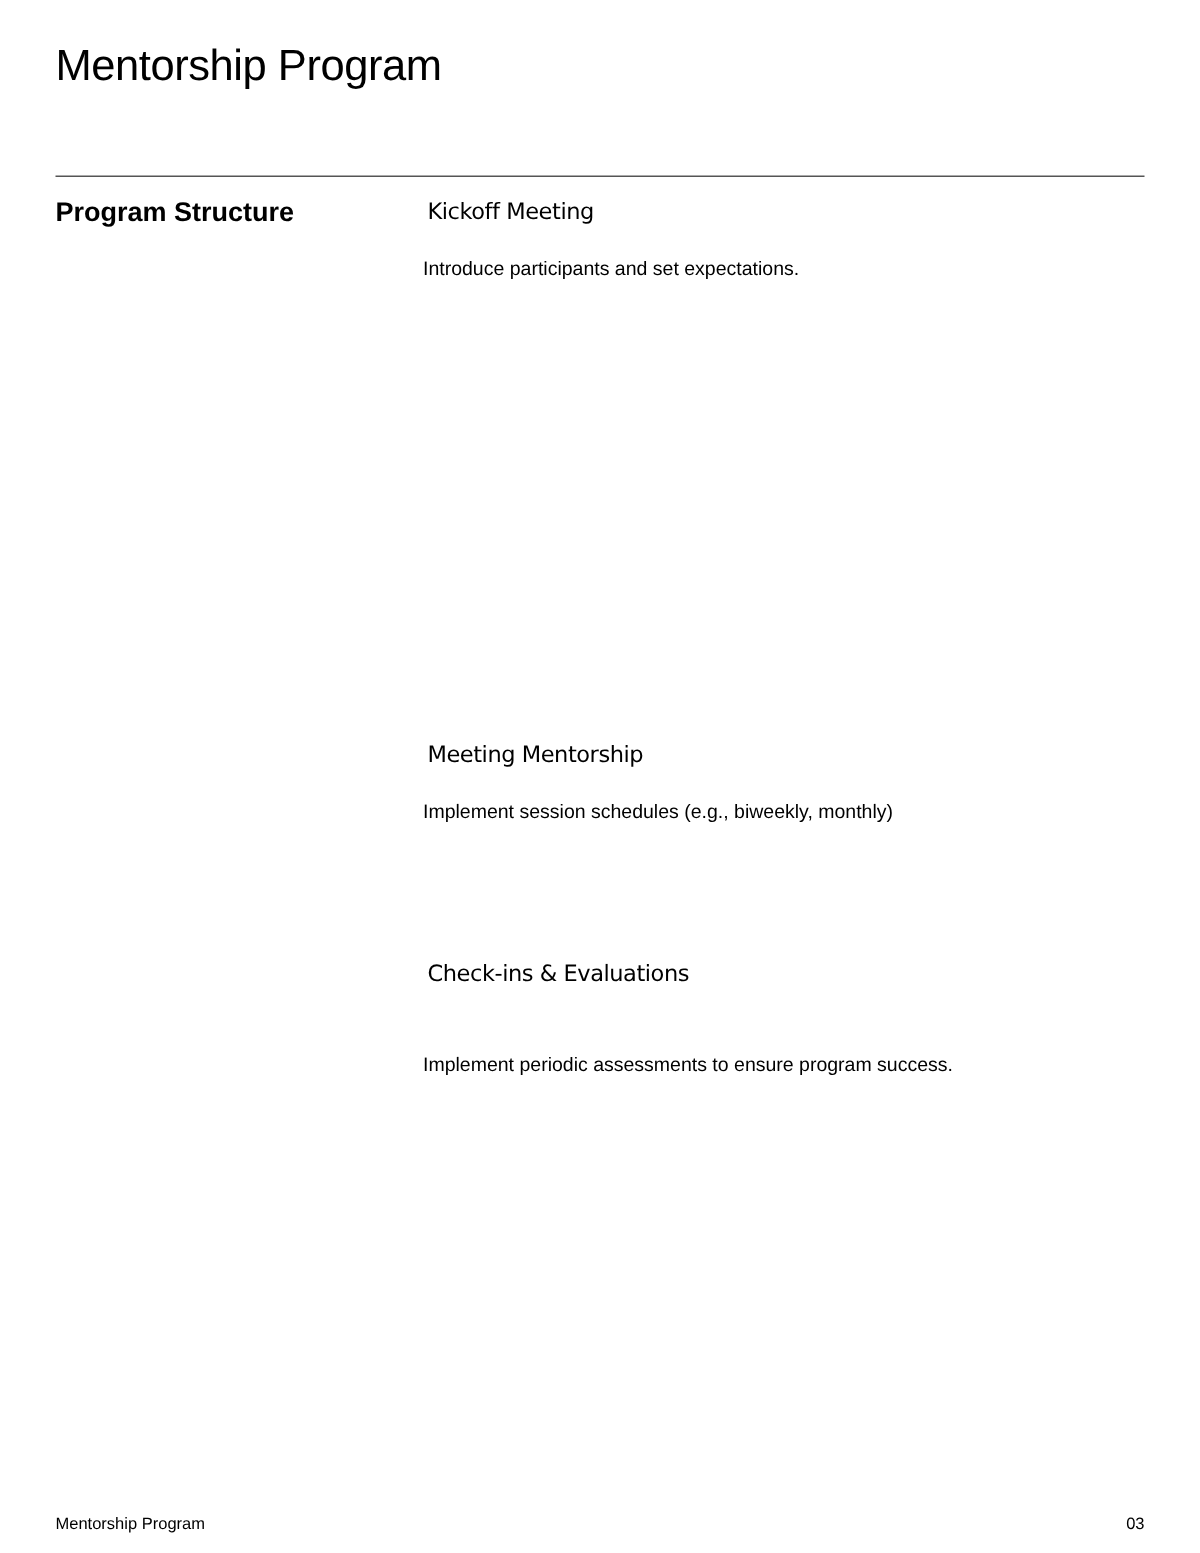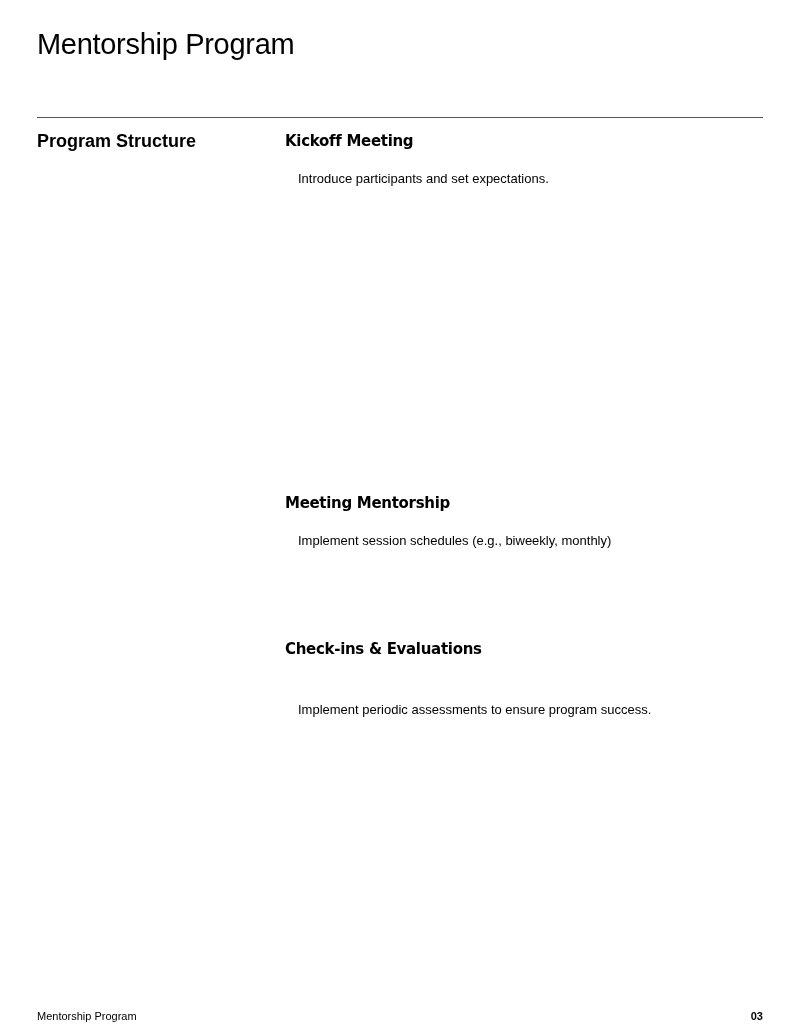--- a/index.html
+++ b/index.html
@@ -1,23 +1,23 @@
 <!DOCTYPE html>
 <html><head>
 <meta charset="utf-8">
 <style>
   html, body { margin:0; padding:0; background:#ffffff; }
   body { width:800px; height:1035px; position:relative; overflow:hidden; color:#000; font-family:"Liberation Sans", sans-serif; }
   .title { position:absolute; left:37px; top:28px; font-size:29px; font-weight:400; letter-spacing:-0.3px; margin:0; }
   .rule { position:absolute; left:37px; top:117px; width:726px; height:0; border-top:1px solid #555; }
   .section-label { position:absolute; left:37px; top:131px; font-size:18px; font-weight:700; }
-  .item-head { position:absolute; left:285px; font-family:"DejaVu Sans", sans-serif; font-size:15px; font-weight:700; letter-spacing:-0.3px; margin:0; }
-  .item-body { position:absolute; left:298px; font-size:13px; }
+  .item-head { position:absolute; left:285px; font-family:"DejaVu Sans", sans-serif; font-size:15px; font-weight:400; letter-spacing:-0.3px; margin:0; }
+  .item-body { position:absolute; left:282px; font-size:13px; }
   .footer-left { position:absolute; left:37px; top:1010px; font-size:11px; }
-  .footer-right { position:absolute; right:37px; top:1010px; font-size:11px;font-weight:bold; }
+  .footer-right { position:absolute; right:37px; top:1010px; font-size:11px; }
 </style>
 </head>
 <body>
 
 <h1 class="title">Mentorship Program</h1>
 <div class="rule"></div>
 <div class="section-label">Program Structure</div>
 
 <h2 class="item-head" style="top:132px">Kickoff Meeting</h2>
 <div class="item-body" style="top:171px">Introduce participants and set expectations.</div>

